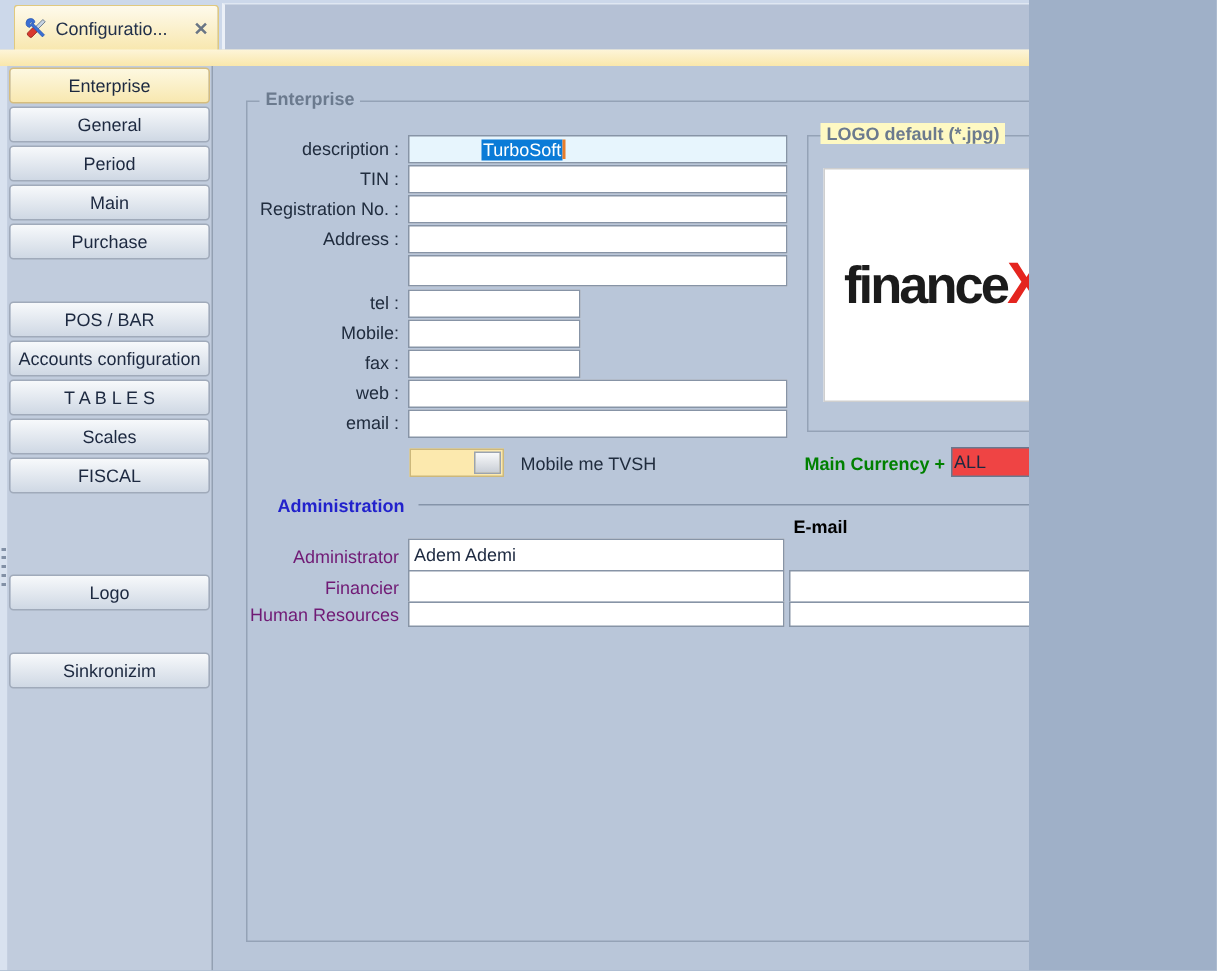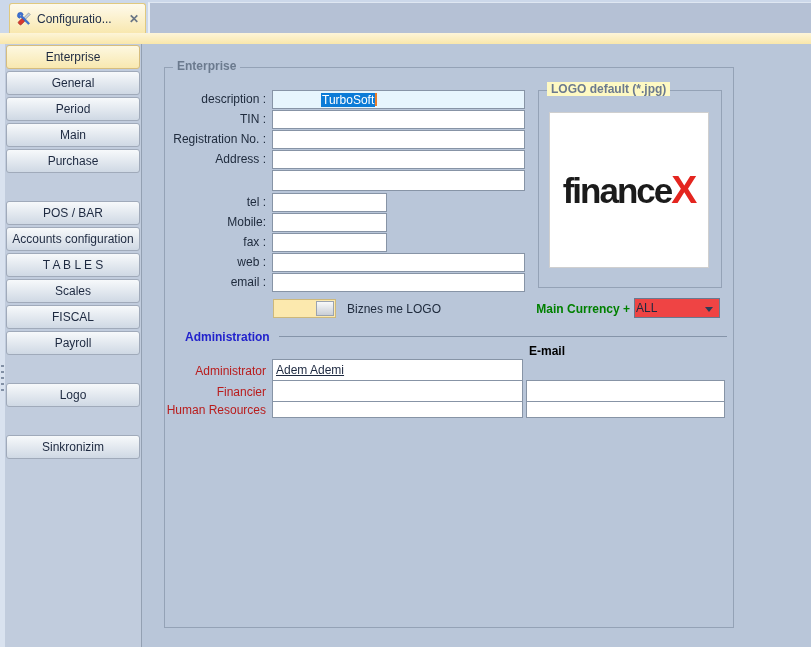--- a/index.html
+++ b/index.html
@@ -1,17 +1,17 @@
 <!DOCTYPE html>
 <html><head>
 <meta charset="utf-8">
 <style>
   * { box-sizing: border-box; margin: 0; padding: 0; }
   body { background: #9fb0c8; font-family: "Liberation Sans", sans-serif; }
-  .screen { position: relative; width: 811px; height: 647px; overflow: hidden;
+  .screen { position: relative; width: 686px; height: 647px; overflow: hidden;
             background: #b9c6d9; font-size: 12px; color: #1d2940; }
 
   
   .tabstrip { position: absolute; left:0; top:0; width:811px; height:33px; background:#ccd8ea; }
   .tabstrip-right { position:absolute; left:148px; top:2px; width:663px; height:31px;
                     background:#b5c1d5; border-left:2px solid #ebf0f7; border-top:1px solid #dfe7f2; }
   .creamband { position:absolute; left:0; top:33px; width:811px; height:11px;
                background:linear-gradient(#fdf5d9, #f9e7ab); }
   .tab { position:absolute; left:9px; top:3px; width:137px; height:31px;
          background:linear-gradient(#fefaec, #f8e7ad);
@@ -35,25 +35,25 @@
           color:#1d2940; cursor:pointer; }
   .sbtn.selected { background:linear-gradient(#fdf8e1, #f8e8b0); border-color:#d6bd7e; }
 
   
   .groupbox { position:absolute; border:1px solid #94a2b6; }
   .legend { position:absolute; top:-9px; left:8px; background:#b9c6d9; padding:0 4px;
             font-weight:bold; color:#6b7a8e; white-space:nowrap; }
 
   
   .lbl { position:absolute; left:158px; width:108px; text-align:right; color:#202c3e; }
-  .alabel { position:absolute; left:150px; width:116px; text-align:right; color:#b91c1c; }
+  .alabel { position:absolute; left:150px; width:116px; text-align:right; color:#701a75; }
   .field { position:absolute; height:19px; border:1px solid #8794a6; background:#fff;
            font-family:"Liberation Sans", sans-serif; font-size:12px; color:#1d2940;
            padding:0 3px; }
-  input.field { outline:none;text-decoration:underline; }
+  input.field { outline:none; }
   .w-wide   { left:272px; width:253px; }
   .w-narrow { left:272px; width:115px; }
 
   .desc-field { left:272px; top:90px; width:253px; background:#e7f5fd;
                 display:flex; align-items:center;padding-left:48px; }
   .sel { background:#0b7bd7; color:#fff; padding:0 1px; }
   .caret { display:inline-block; width:2px; height:13px; background:#e87c2a; }
 
   .toggle { position:absolute; left:273px; top:299px; width:63px; height:19px;
             background:#fce9ae; border:1px solid #cdb87b; cursor:pointer; }
@@ -137,23 +137,20 @@
     </div>
   <div class="sbtn" style="top:253px">
       <span>T A B L E S</span>
     </div>
   <div class="sbtn" style="top:279px">
       <span>Scales</span>
     </div>
   <div class="sbtn" style="top:305px">
       <span>FISCAL</span>
     </div>
-  <div class="sbtn" style="top:331px">
-      <span>Payroll</span>
-    </div>
   <div class="sbtn" style="top:383px">
       <span>Logo</span>
     </div>
   <div class="sbtn" style="top:435px">
       <span>Sinkronizim</span>
     </div>
 
   <div class="groupbox" style="left:164px;top:67px;width:570px;height:561px;">
     <span class="legend">Enterprise</span>
   </div>
@@ -179,21 +176,21 @@
   <input class="field w-wide" style="top: 170px; height: 21px;" value="">
   <input class="field w-narrow" style="top: 193px;" value="">
   <input class="field w-narrow" style="top: 213px;" value="">
   <input class="field w-narrow" style="top: 233px;" value="">
   <input class="field w-wide" style="top: 253px;" value="">
   <input class="field w-wide" style="top: 273px;" value="">
 
   <div class="toggle">
     <div class="toggle-thumb"></div>
   </div>
-  <div class="toggle-label">Biznes me LOGO</div>
+  <div class="toggle-label">Mobile me TVSH</div>
 
   <div class="groupbox" style="left:538px;top:90px;width:184px;height:198px;">
     <span class="legend" style="background:#fef9c3;">LOGO default (*.jpg)</span>
     <div class="logo-white">
       <span class="logo-text"><span>finance</span><span class="logo-x">X</span></span>
     </div>
   </div>
 
   <div class="currency-label">Main Currency +</div>
   <div class="dropdown">

